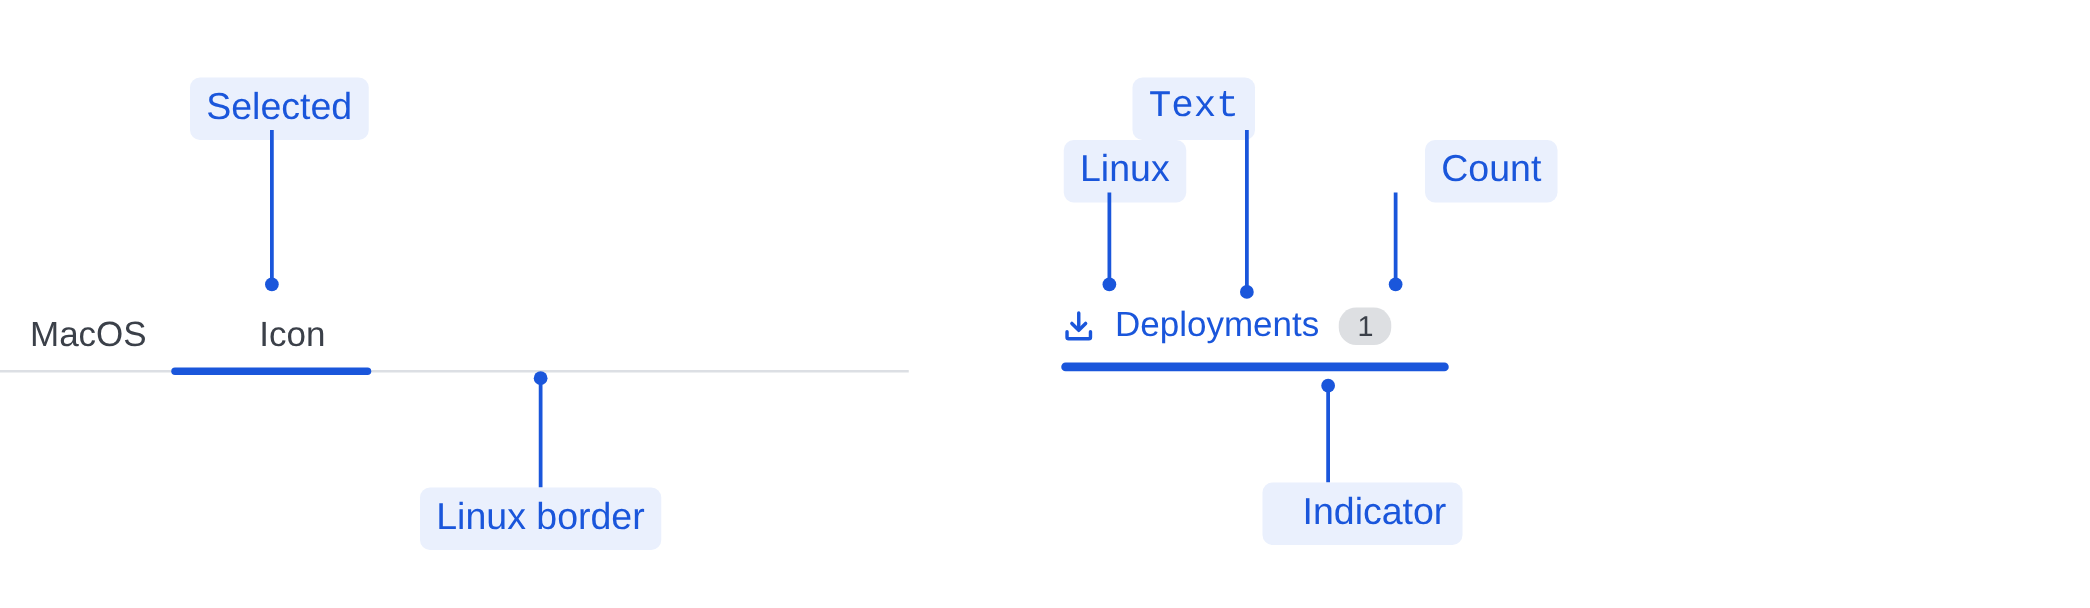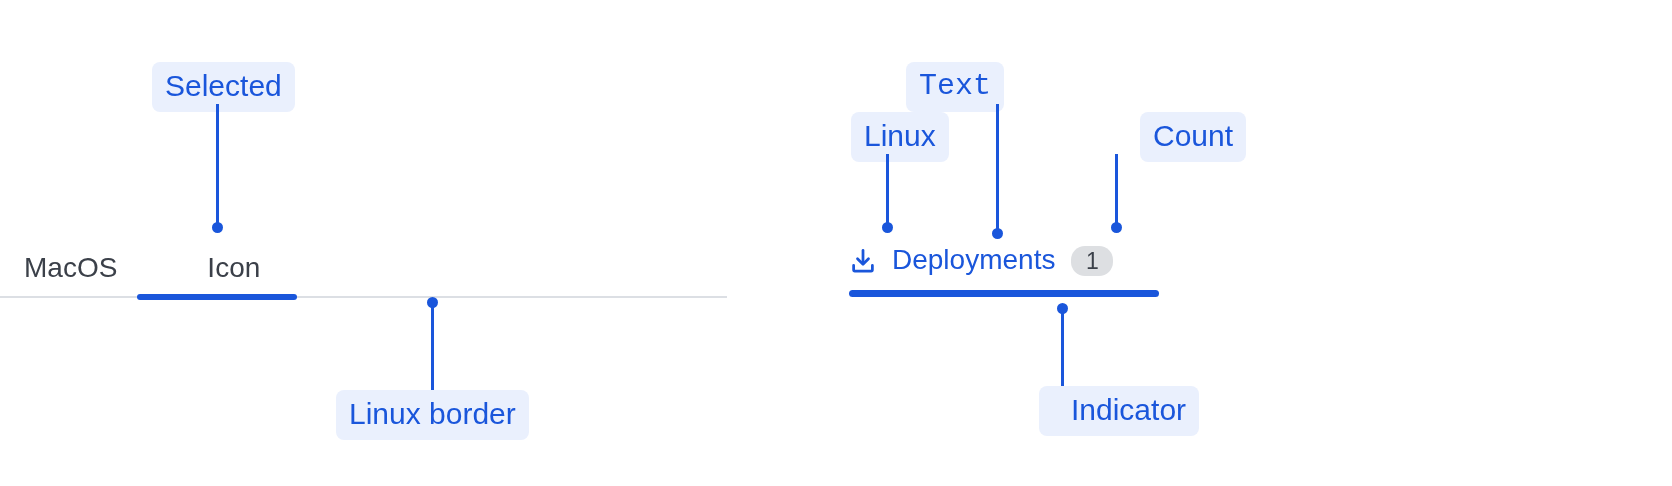--- a/index.html
+++ b/index.html
@@ -183,13 +183,13 @@
     <path d="M4.5 15.5 V19 a1 1 0 0 0 1 1 H18.5 a1 1 0 0 0 1 -1 V15.5"></path>
   </svg>
   <span class="tab-text">Deployments</span>
   <span id="count-badge">1</span>
 </div>
 
 <div id="right-indicator"></div>
 
 <div class="leader-dot" style="left:1057px; top:303px;"></div>
 <div class="leader" style="left:1061px; top:308px; height:78px;"></div>
-<div class="callout" style="left:1039px; top:386px;padding-left:32px;">Indicator</div>
+<div class="callout" style="left:1010px; top:386px;padding-left:32px;">Indicator</div>
 
 </body></html>

